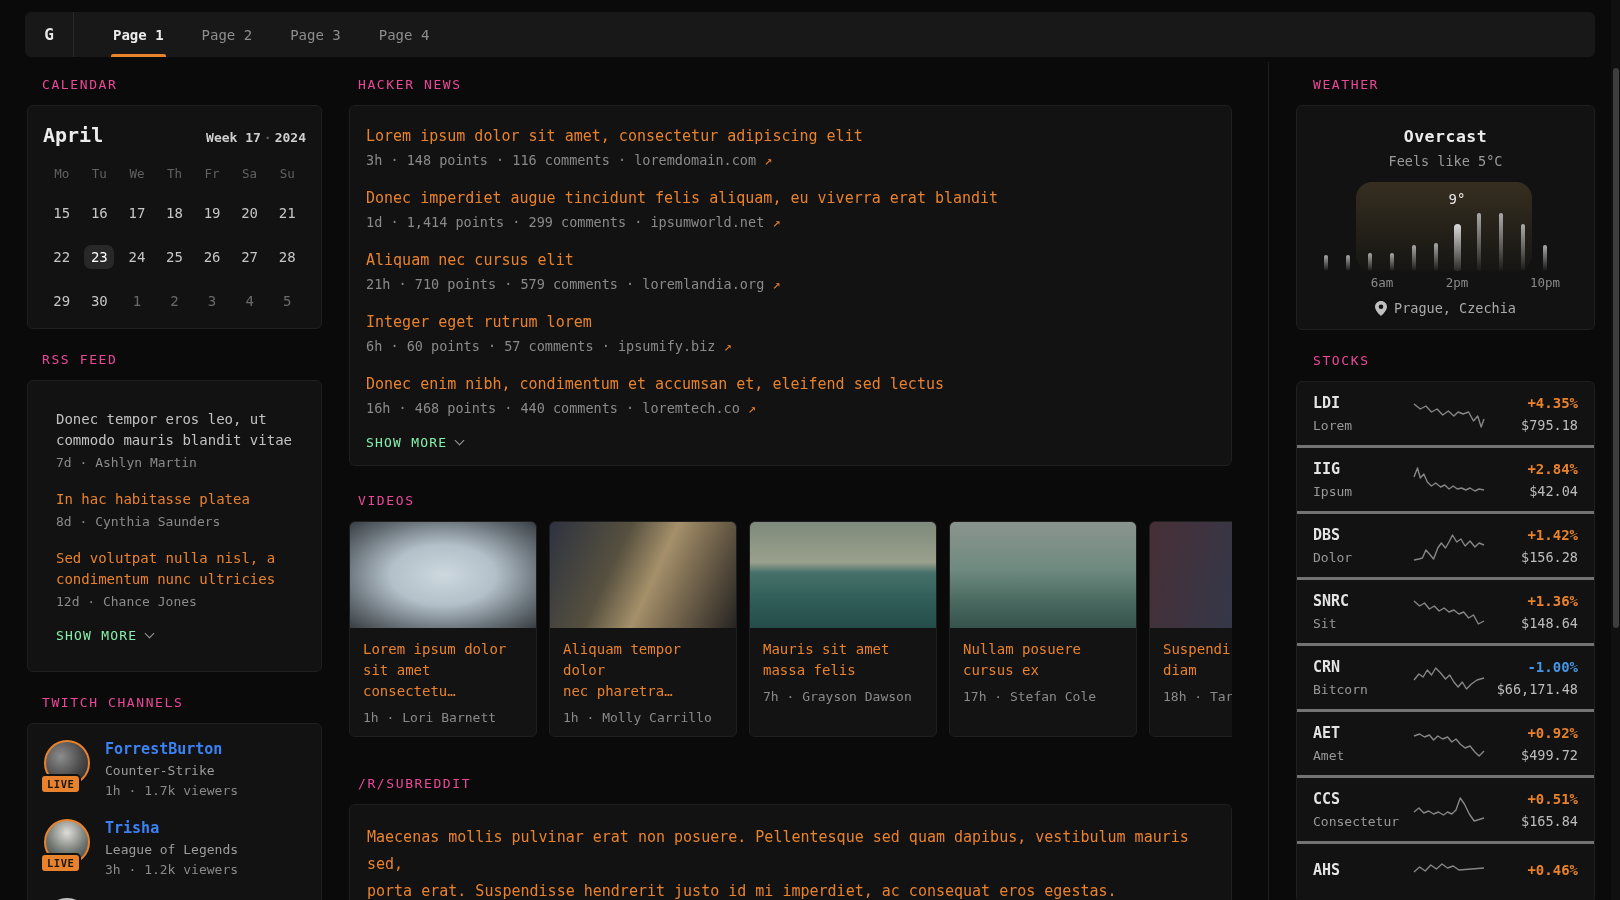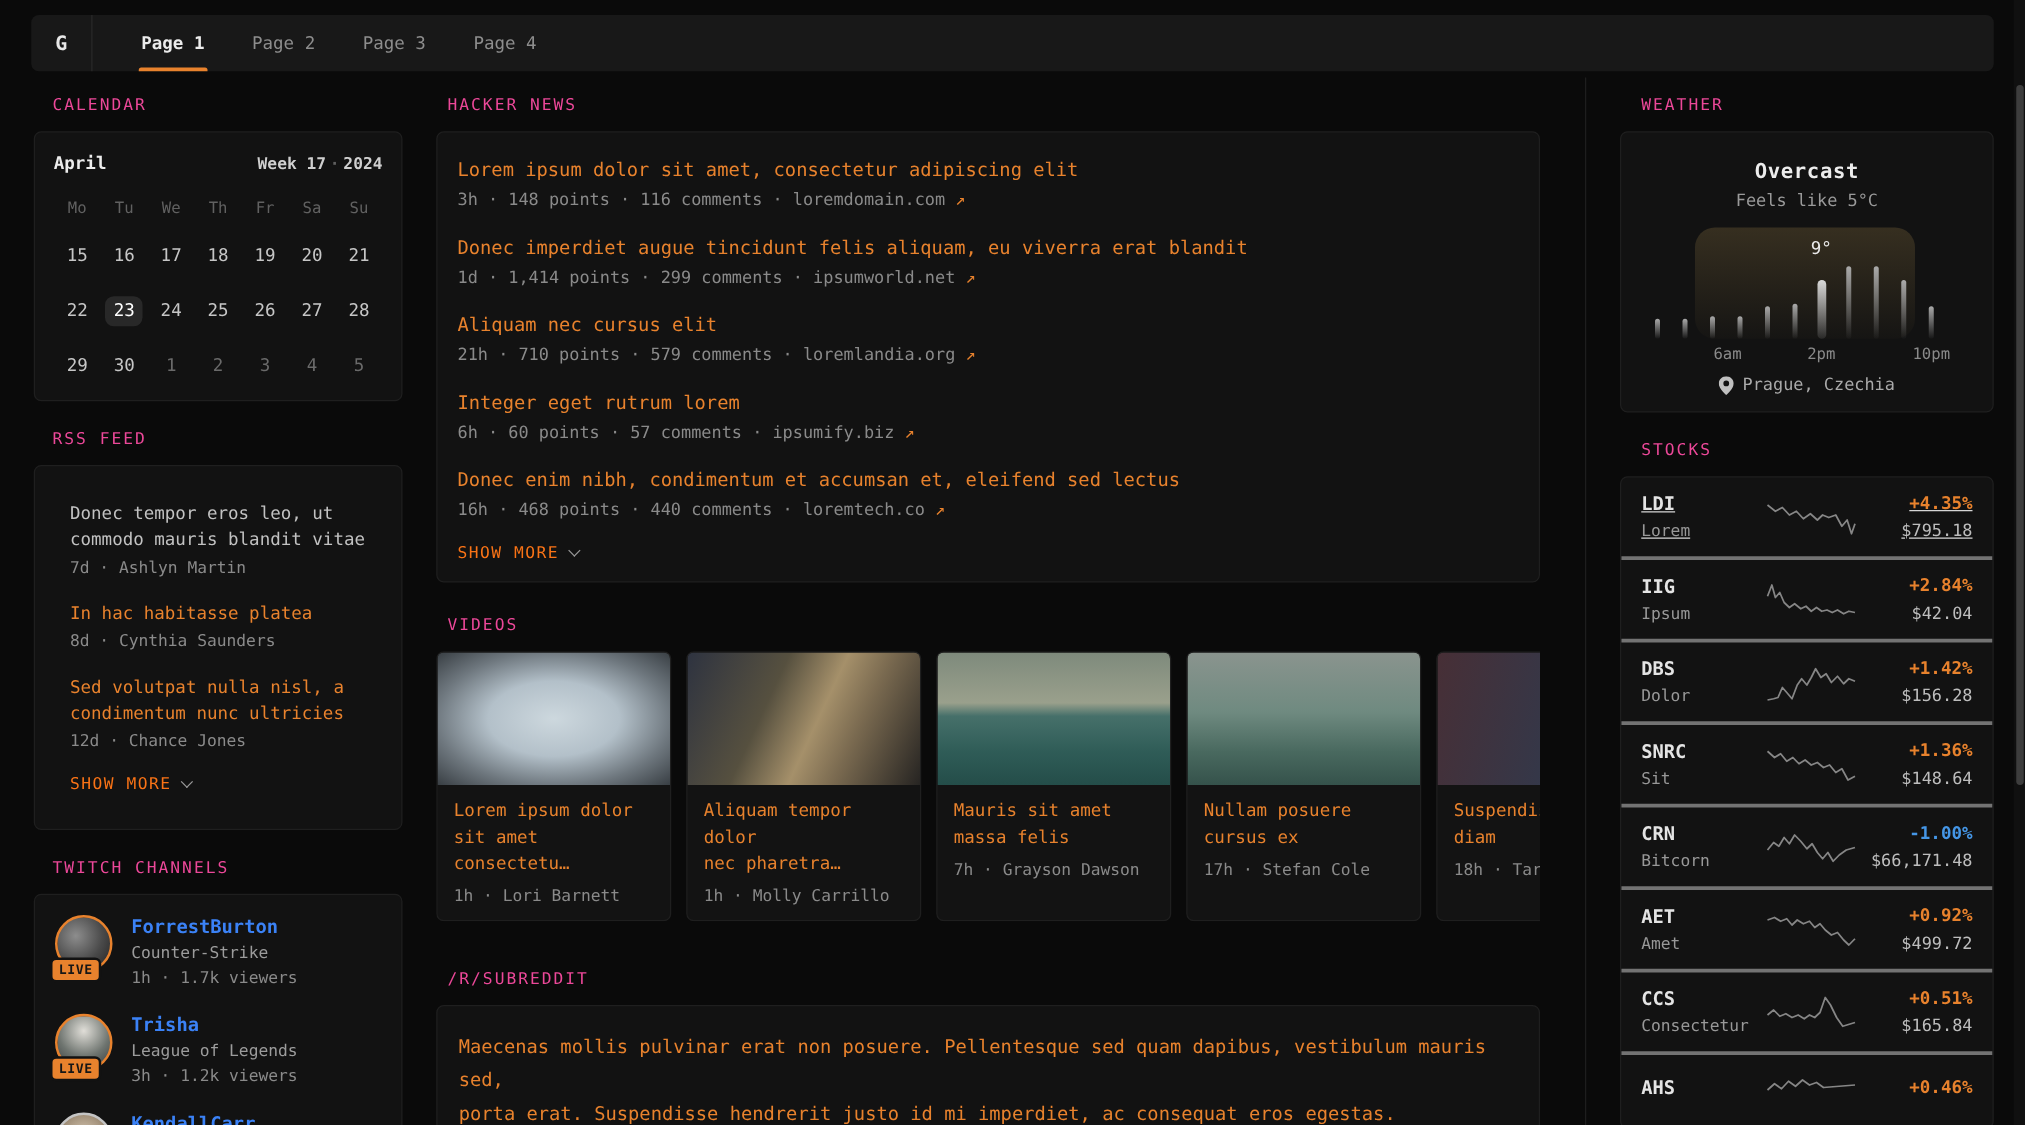--- a/index.html
+++ b/index.html
@@ -27,36 +27,36 @@
 
   .section{margin-bottom:24px;}
   .section-title{color:#ec4899;font-size:13px;letter-spacing:1.6px;margin:0 0 13px 15px;line-height:14px;}
   .col-mid .section-title{margin-left:9px;}
   .col-right .section-title{margin-left:17px;}
   .card{background:var(--card);border:1px solid var(--border);border-radius:6px;}
 
   
   .cal-card{padding:17px 15px 15px;}
   .cal-head{display:flex;justify-content:space-between;align-items:baseline;}
-  .cal-month{font-size:14px;color:#ececec;font-weight:600;}
+  .cal-month{font-size:20px;color:#ececec;font-weight:600;}
   .cal-week{font-size:13px;color:#cfcfcf;font-weight:600;}
   .cal-week .dot{color:#5f5f5f;padding:0 3px;}
   .cal-grid{display:grid;grid-template-columns:repeat(7,1fr);row-gap:20px;margin-top:19px;justify-items:center;align-items:center;}
   .cal-dow{color:#616161;font-size:12.5px;}
   .cal-day{color:#c6c6c6;font-size:14px;width:30px;padding:4px 0;text-align:center;}
   .cal-day.muted{color:#6a6a6a;}
   .cal-day.selected{background:#282828;border-radius:7px;color:#ffffff;}
 
   
   .feed-card{padding:28px;}
   .feed-item{margin-bottom:19px;}
   .feed-title{color:var(--accent);font-size:14px;line-height:1.5;white-space:pre-line;cursor:pointer;}
   .feed-title.read{color:#c2c2c2;}
   .item-meta{color:#8a8a8a;font-size:13px;margin-top:4px;}
-  .show-more{display:flex;align-items:center;gap:9px;color:#f97316;font-size:13px;letter-spacing:1.2px;cursor:pointer;margin-top:8px;}
+  .show-more{display:flex;align-items:center;gap:9px;color:#86efac;font-size:13px;letter-spacing:1.2px;cursor:pointer;margin-top:8px;}
   .chev{width:7px;height:7px;border-right:1.5px solid #9a9a9a;border-bottom:1.5px solid #9a9a9a;transform:rotate(45deg);margin-top:-4px;flex:none;}
 
   
   .tw-card{padding:16px;}
   .tw-row{display:flex;gap:15px;margin-bottom:21px;cursor:pointer;}
   .av-wrap{position:relative;width:46px;height:46px;flex:none;}
   .avatar{width:46px;height:46px;border-radius:50%;border:2px solid var(--accent);}
   .avatar.offline{border-color:#c4c4c4;}
   .av-1{background:radial-gradient(circle at 35% 35%,#8d8d8d,#4a4a4a 55%,#202020);}
   .av-2{background:radial-gradient(circle at 50% 28%,#e0ded8,#6f7570 55%,#32383a);}
@@ -102,21 +102,21 @@
   .wbar.hot{width:7px;border-radius:3.5px;background:linear-gradient(180deg,#d9d9d9,rgba(130,130,130,0.18));}
   .w-temp{position:absolute;top:9px;left:145px;width:30px;text-align:center;color:#e9e9e9;font-size:14px;}
   .w-hours{position:absolute;top:169px;width:100%;height:14px;color:#8a8a8a;font-size:12.5px;}
   .w-hours span{position:absolute;width:44px;text-align:center;}
   .wh-0{left:63px;} .wh-1{left:138px;} .wh-2{left:226px;}
   .w-loc{position:absolute;top:194px;width:100%;display:flex;justify-content:center;align-items:center;gap:7px;color:#aaaaaa;font-size:13.5px;}
 
   
   .stocks-card{overflow:hidden;}
   .stock-row{display:flex;align-items:center;padding:12px 16px;border-top:3px solid #737373;}
-  .stock-row:first-child{border-top:none;text-decoration:underline;}
+  .stock-row:first-child{border-top:none;}
   .st-left{width:100px;flex:none;}
   .st-ticker{color:#e4e4e4;font-size:15px;font-weight:600;}
   .st-name{color:#989898;font-size:13px;margin-top:6px;}
   .st-spark{width:72px;height:34px;flex:none;}
   .st-right{flex:1;text-align:right;}
   .st-change{color:var(--accent);font-size:14px;font-weight:600;}
   .stock-row.down .st-change{color:var(--blue);}
   .st-price{color:#bdbdbd;font-size:13.5px;margin-top:6px;}
 
   

